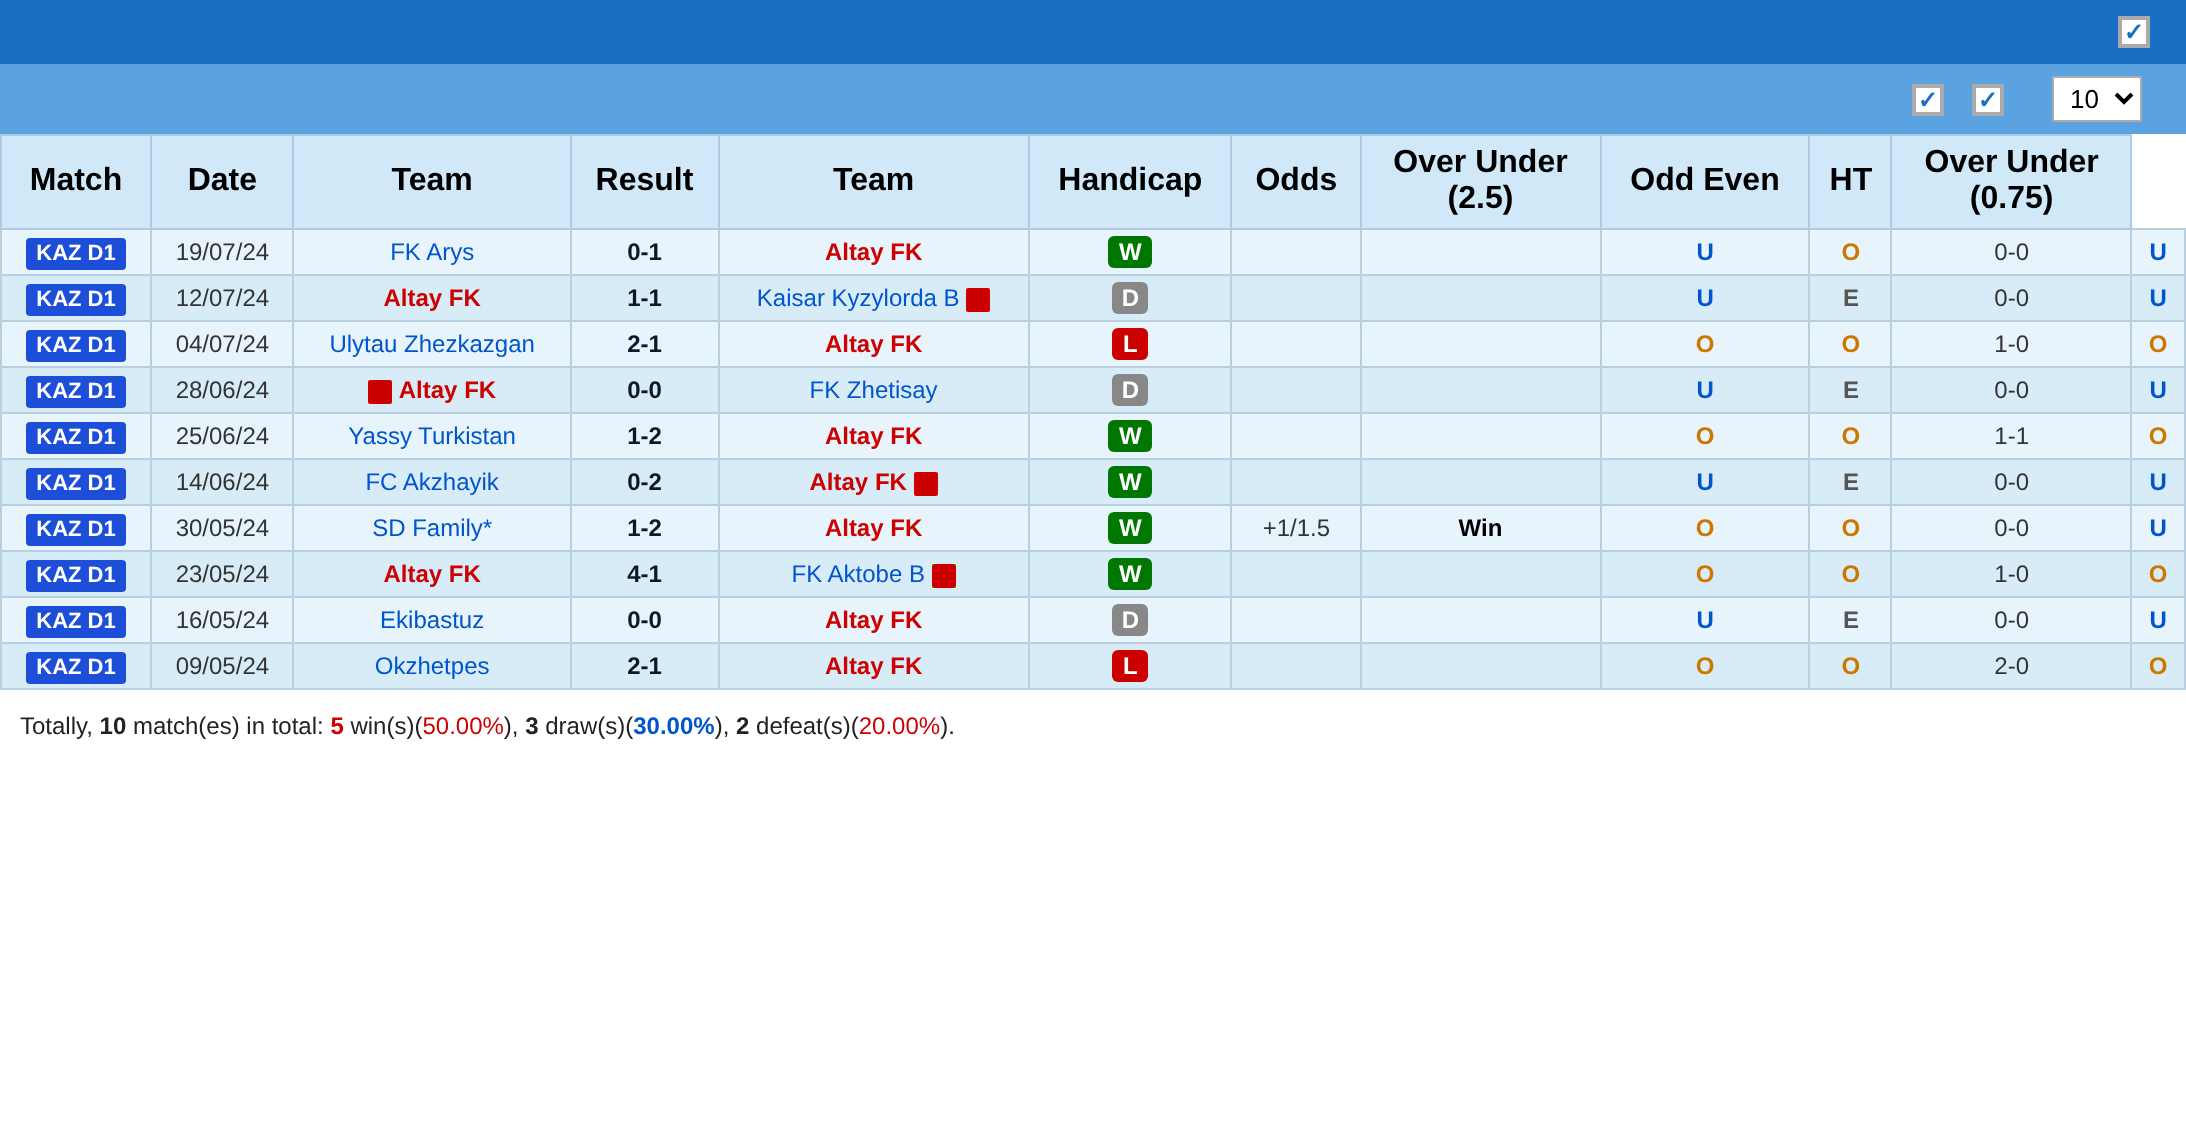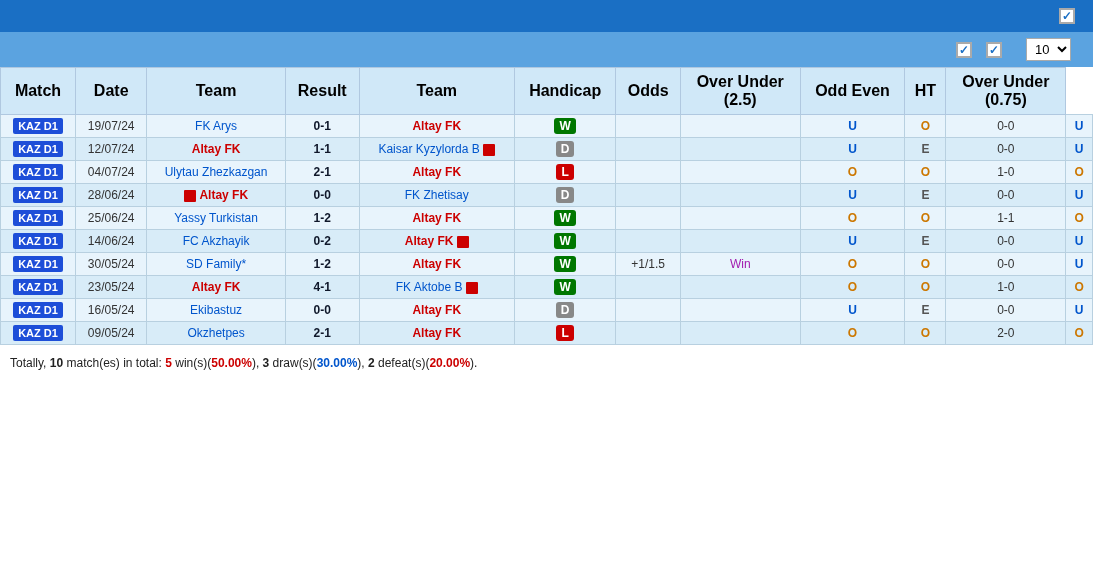--- a/index.html
+++ b/index.html
@@ -85,31 +85,31 @@
     }
     .result-link { color: #0f172a; font-weight: bold; text-decoration: none; }
     .team-red { color: #cc0000; font-weight: bold; }
     .team-blue { color: #0055cc; }
     .w-badge { background: #007700; color: #fff; padding: 1px 5px; border-radius: 3px; font-weight: bold; }
     .d-badge { background: #888; color: #fff; padding: 1px 5px; border-radius: 3px; font-weight: bold; }
     .l-badge { background: #cc0000; color: #fff; padding: 1px 5px; border-radius: 3px; font-weight: bold; }
     .o-val { color: #cc7700; font-weight: bold; }
     .u-val { color: #0055cc; font-weight: bold; }
     .e-val { color: #555; font-weight: bold; }
-    .win-val { color: #a21caf; font-weight: normal; }
+    .win-val { color: #000000; font-weight: bold; }
     .red-square { background: #cc0000; width: 12px; height: 12px; display: inline-block; vertical-align: middle; border-radius: 1px; }
 
     .summary {
       padding: 8px 10px;
       font-size: 12px;
       line-height: 1.7;
       color: #222;
     }
     .summary b { font-weight: bold; }
-    .s-red { color: #cc0000; font-weight: bold; }
+    .s-red { color: #cc0000; font-weight: normal; }
     .s-blue { color: #0055cc; font-weight: bold; }
   </style>
 </head>
 <body>
 
 <div class="header">
   <span class="header-title"></span>
   <div class="display-notes">
     <span class="checkbox-checked">✓</span>
     <span></span>

